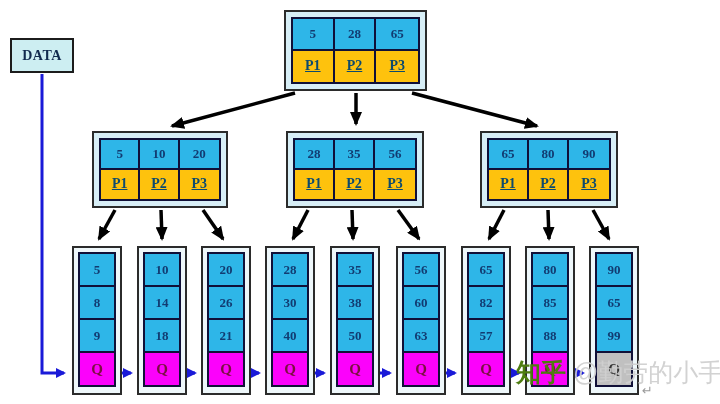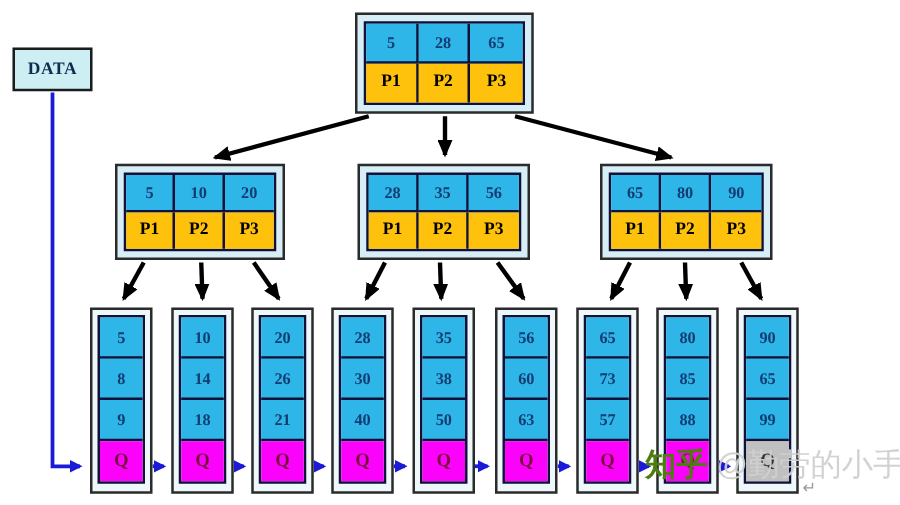--- a/index.html
+++ b/index.html
@@ -10,21 +10,21 @@
   
   .node-outer{position:absolute;background:#d7eef6;border:2px solid #2b2b2b;box-sizing:border-box;z-index:2;}
   .node-table{position:absolute;left:5px;top:5px;right:5px;bottom:5px;
               display:grid;grid-template-columns:1fr 1fr 1fr;grid-template-rows:1fr 1fr;
               border:2px solid #101038;}
   .node-table>div{display:flex;align-items:center;justify-content:center;
                   border-right:2px solid #101038;box-sizing:border-box;}
   .node-table>div:nth-child(3n){border-right:none;}
   .node-table>div:nth-child(-n+3){border-bottom:2px solid #101038;}
   .kcell{background:#2eb6e8;color:#123c72;font-weight:bold;font-size:13px;}
-  .pcell{background:#fec20d;color:#000000;font-weight:bold;font-size:14px;}
+  .pcell{background:#fec20d;color:#0c4a6e;font-weight:bold;font-size:14px;text-decoration:underline;}
   
   .leaf-outer{position:absolute;top:246px;width:50px;height:149px;background:#eef7fa;
               border:2px solid #2b2b2b;box-sizing:border-box;z-index:2;}
   .leaf-stack{position:absolute;left:4px;top:4px;right:4px;bottom:6px;
               display:grid;grid-template-rows:1fr 1fr 1fr .95fr;border:2px solid #101038;}
   .leaf-stack>div{display:flex;align-items:center;justify-content:center;
                   border-bottom:2px solid #101038;box-sizing:border-box;}
   .leaf-stack>div:last-child{border-bottom:none;}
   .vcell{background:#2eb6e8;color:#123c72;font-weight:bold;font-size:13px;}
   .qcell{background:#fb02fb;color:#7a1040;font-weight:bold;font-size:15px;}
@@ -175,21 +175,21 @@
     <div class="leaf-stack">
       <div class="vcell">56</div>
       <div class="vcell">60</div>
       <div class="vcell">63</div>
       <div class="qcell">Q</div>
     </div>
   </div>
   <div class="leaf-outer" style="left:461px;">
     <div class="leaf-stack">
       <div class="vcell">65</div>
-      <div class="vcell">73</div>
+      <div class="vcell">82</div>
       <div class="vcell">57</div>
       <div class="qcell">Q</div>
     </div>
   </div>
   <div class="leaf-outer" style="left:525px;">
     <div class="leaf-stack">
       <div class="vcell">80</div>
       <div class="vcell">85</div>
       <div class="vcell">88</div>
       <div class="qcell">Q</div>

